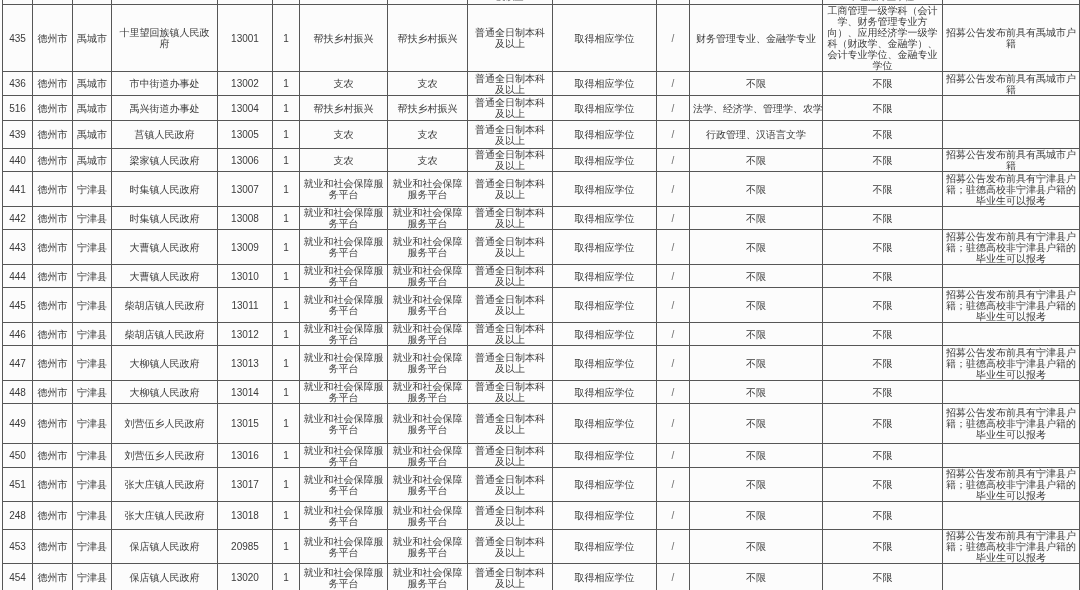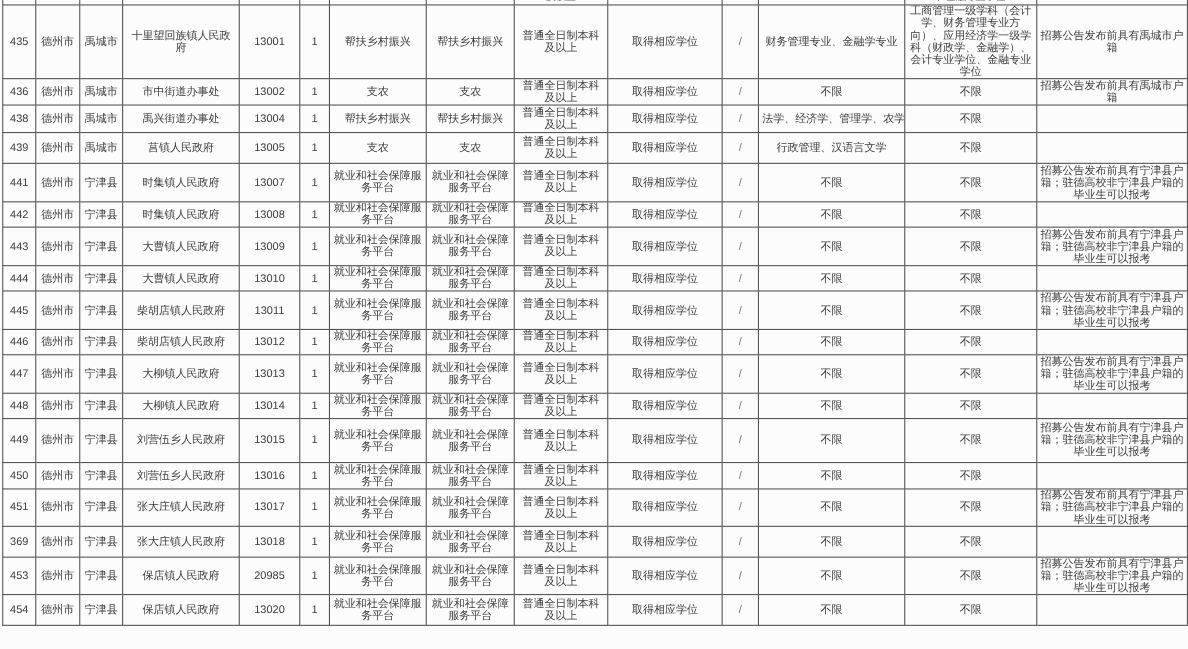--- a/index.html
+++ b/index.html
@@ -118,21 +118,21 @@
           <td class="pos">支农</td>
           <td class="pos">支农</td>
           <td>普通全日制本科及以上</td>
           <td>取得相应学位</td>
           <td class="slash">/</td>
           <td class="major1">不限</td>
           <td class="major2">不限</td>
           <td class="note">招募公告发布前具有禹城市户籍</td>
         </tr>
         <tr style="height: 25px;">
-          <td>438</td>
+          <td>516</td>
           <td>德州市</td>
           <td>禹城市</td>
           <td class="unit">禹兴街道办事处</td>
           <td>13004</td>
           <td>1</td>
           <td class="pos">帮扶乡村振兴</td>
           <td class="pos">帮扶乡村振兴</td>
           <td>普通全日制本科及以上</td>
           <td>取得相应学位</td>
           <td class="slash">/</td>
@@ -149,20 +149,36 @@
           <td>1</td>
           <td class="pos">支农</td>
           <td class="pos">支农</td>
           <td>普通全日制本科及以上</td>
           <td>取得相应学位</td>
           <td class="slash">/</td>
           <td class="major1">行政管理、汉语言文学</td>
           <td class="major2">不限</td>
           <td class="note"></td>
         </tr>
+        <tr style="height: 23px;">
+          <td>440</td>
+          <td>德州市</td>
+          <td>禹城市</td>
+          <td class="unit">梁家镇人民政府</td>
+          <td>13006</td>
+          <td>1</td>
+          <td class="pos">支农</td>
+          <td class="pos">支农</td>
+          <td>普通全日制本科及以上</td>
+          <td>取得相应学位</td>
+          <td class="slash">/</td>
+          <td class="major1">不限</td>
+          <td class="major2">不限</td>
+          <td class="note">招募公告发布前具有禹城市户籍</td>
+        </tr>
         <tr style="height: 35px;">
           <td>441</td>
           <td>德州市</td>
           <td>宁津县</td>
           <td class="unit">时集镇人民政府</td>
           <td>13007</td>
           <td>1</td>
           <td class="pos">就业和社会保障服务平台</td>
           <td class="pos">就业和社会保障服务平台</td>
           <td>普通全日制本科及以上</td>
@@ -326,21 +342,21 @@
           <td class="pos">就业和社会保障服务平台</td>
           <td class="pos">就业和社会保障服务平台</td>
           <td>普通全日制本科及以上</td>
           <td>取得相应学位</td>
           <td class="slash">/</td>
           <td class="major1">不限</td>
           <td class="major2">不限</td>
           <td class="note">招募公告发布前具有宁津县户籍；驻德高校非宁津县户籍的毕业生可以报考</td>
         </tr>
         <tr style="height: 28px;">
-          <td>369</td>
+          <td>248</td>
           <td>德州市</td>
           <td>宁津县</td>
           <td class="unit">张大庄镇人民政府</td>
           <td>13018</td>
           <td>1</td>
           <td class="pos">就业和社会保障服务平台</td>
           <td class="pos">就业和社会保障服务平台</td>
           <td>普通全日制本科及以上</td>
           <td>取得相应学位</td>
           <td class="slash">/</td>

